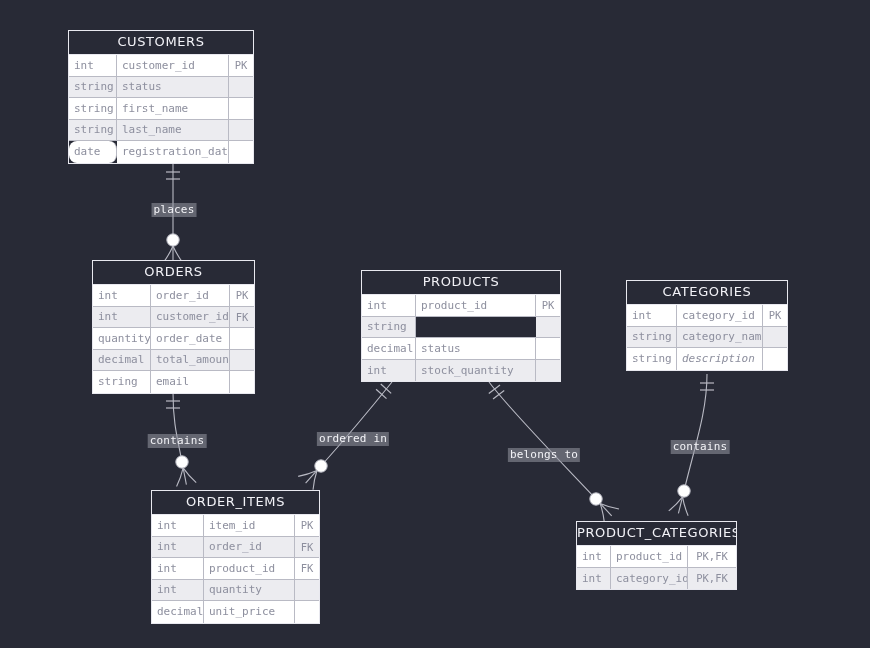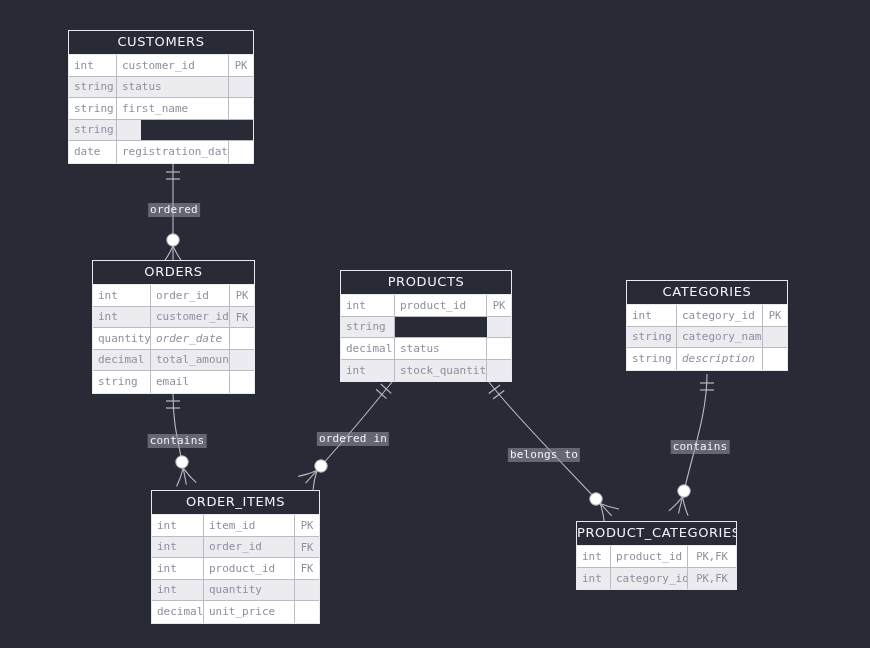--- a/index.html
+++ b/index.html
@@ -156,60 +156,61 @@
           <div class="cell c-name" style="flex: 1 1 auto;">status</div>
           <div class="cell c-key" style="width: 24px; flex: 0 0 24px;"></div>
         </div>
         <div class="attr-row odd">
           <div class="cell c-type" style="width: 48px; flex: 0 0 48px;">string</div>
           <div class="cell c-name" style="flex: 1 1 auto;">first_name</div>
           <div class="cell c-key" style="width: 24px; flex: 0 0 24px;"></div>
         </div>
         <div class="attr-row even">
           <div class="cell c-type" style="width: 48px; flex: 0 0 48px;">string</div>
-          <div class="cell c-key" style="width: 24px; flex: 0 0 24px;"></div>
-        </div>
-        <div class="attr-row odd">
-          <div class="cell c-type" style="width: 48px; flex: 0 0 48px;">date</div>
+          <div class="cell c-name" style="flex: 1 1 auto;">last_name</div>
+          <div class="cell c-key" style="width: 24px; flex: 0 0 24px;"></div>
+        </div>
+        <div class="attr-row odd">
+          <div class="cell c-type" style="width: 48px; flex: 0 0 48px; border-radius: 8px;">date</div>
           <div class="cell c-name" style="flex: 1 1 auto;">registration_date</div>
           <div class="cell c-key" style="width: 24px; flex: 0 0 24px;"></div>
         </div>
       </div>
     </div>
     <div class="entity" style="left: 92px; top: 260px; width: 163px;">
       <div class="entity-header">ORDERS</div>
       <div class="entity-rows">
         <div class="attr-row odd">
           <div class="cell c-type" style="width: 58px; flex: 0 0 58px;">int</div>
           <div class="cell c-name" style="flex: 1 1 auto;">order_id</div>
           <div class="cell c-key" style="width: 24px; flex: 0 0 24px;">PK</div>
         </div>
         <div class="attr-row even">
           <div class="cell c-type" style="width: 58px; flex: 0 0 58px;">int</div>
           <div class="cell c-name" style="flex: 1 1 auto;">customer_id</div>
           <div class="cell c-key" style="width: 24px; flex: 0 0 24px;">FK</div>
         </div>
         <div class="attr-row odd">
           <div class="cell c-type" style="width: 58px; flex: 0 0 58px;">quantity</div>
-          <div class="cell c-name" style="flex: 1 1 auto; font-style: italic;">order_date</div>
+          <div class="cell c-name" style="flex: 1 1 auto;">order_date</div>
           <div class="cell c-key" style="width: 24px; flex: 0 0 24px;"></div>
         </div>
         <div class="attr-row even">
           <div class="cell c-type" style="width: 58px; flex: 0 0 58px;">decimal</div>
           <div class="cell c-name" style="flex: 1 1 auto;">total_amount</div>
           <div class="cell c-key" style="width: 24px; flex: 0 0 24px;"></div>
         </div>
         <div class="attr-row odd">
           <div class="cell c-type" style="width: 58px; flex: 0 0 58px;">string</div>
           <div class="cell c-name" style="flex: 1 1 auto;">email</div>
           <div class="cell c-key" style="width: 24px; flex: 0 0 24px;"></div>
         </div>
       </div>
     </div>
-    <div class="entity" style="left: 340px; top: 270px; width: 172px;">
+    <div class="entity" style="left: 361px; top: 270px; width: 200px;">
       <div class="entity-header">PRODUCTS</div>
       <div class="entity-rows">
         <div class="attr-row odd">
           <div class="cell c-type" style="width: 54px; flex: 0 0 54px;">int</div>
           <div class="cell c-name" style="flex: 1 1 auto;">product_id</div>
           <div class="cell c-key" style="width: 24px; flex: 0 0 24px;">PK</div>
         </div>
         <div class="attr-row even">
           <div class="cell c-type" style="width: 54px; flex: 0 0 54px;">string</div>
           <div class="cell c-name" style="flex: 1 1 auto; margin-top: 36px;">product_name</div>
@@ -285,18 +286,18 @@
           <div class="cell c-name" style="flex: 1 1 auto;">product_id</div>
           <div class="cell c-key" style="width: 48px; flex: 0 0 48px;">PK,FK</div>
         </div>
         <div class="attr-row even">
           <div class="cell c-type" style="width: 34px; flex: 0 0 34px;">int</div>
           <div class="cell c-name" style="flex: 1 1 auto;">category_id</div>
           <div class="cell c-key" style="width: 48px; flex: 0 0 48px;">PK,FK</div>
         </div>
       </div>
     </div>
-    <div class="rel-label" style="left: 174px; top: 210px;">ordered</div>
+    <div class="rel-label" style="left: 174px; top: 210px;">places</div>
     <div class="rel-label" style="left: 177px; top: 441px;">contains</div>
     <div class="rel-label" style="left: 353px; top: 439px;">ordered in</div>
     <div class="rel-label" style="left: 544px; top: 455px;">belongs to</div>
     <div class="rel-label" style="left: 700px; top: 447px;">contains</div>
   </div>
 
 </body></html>

